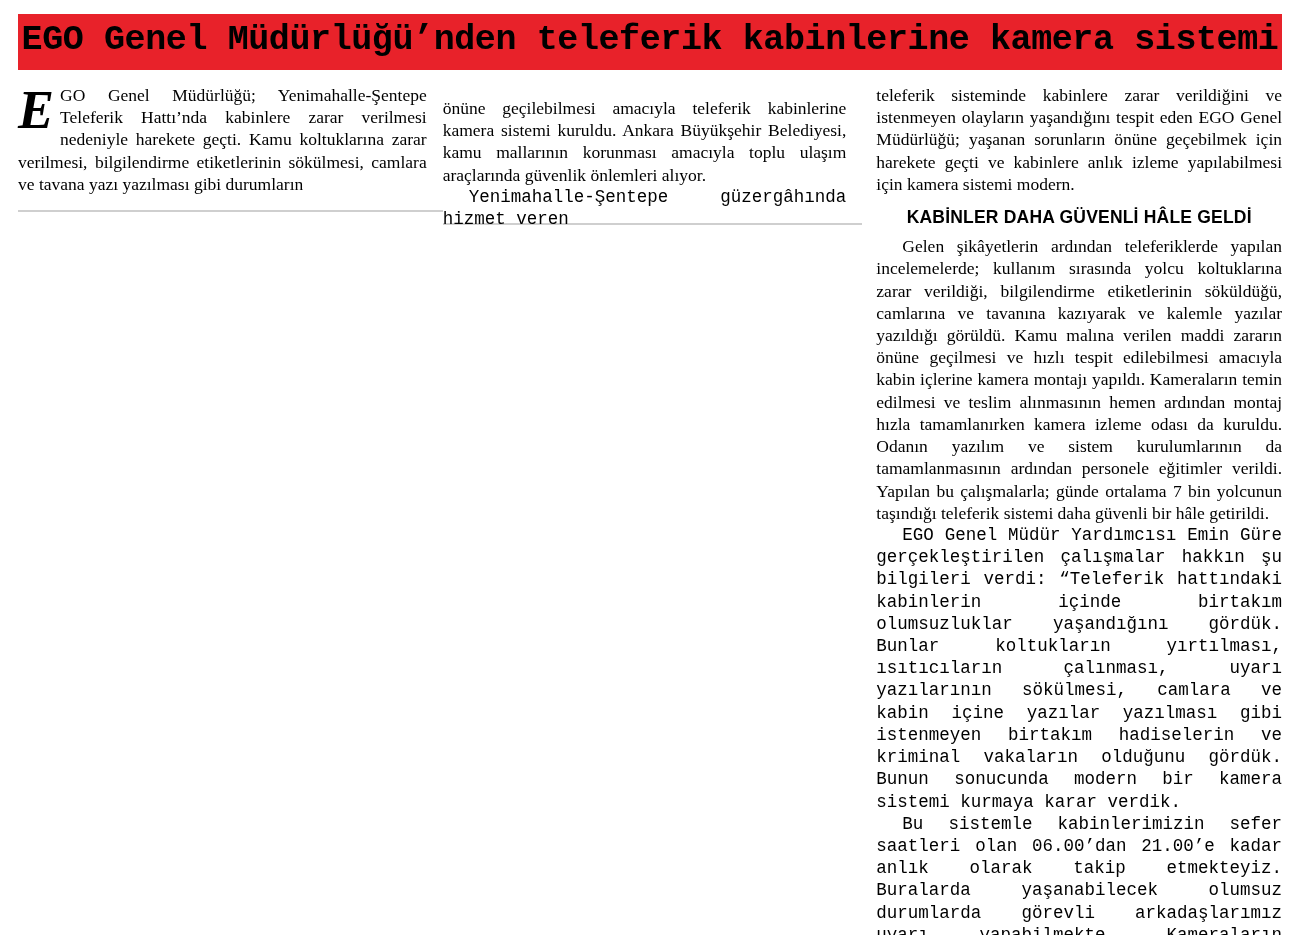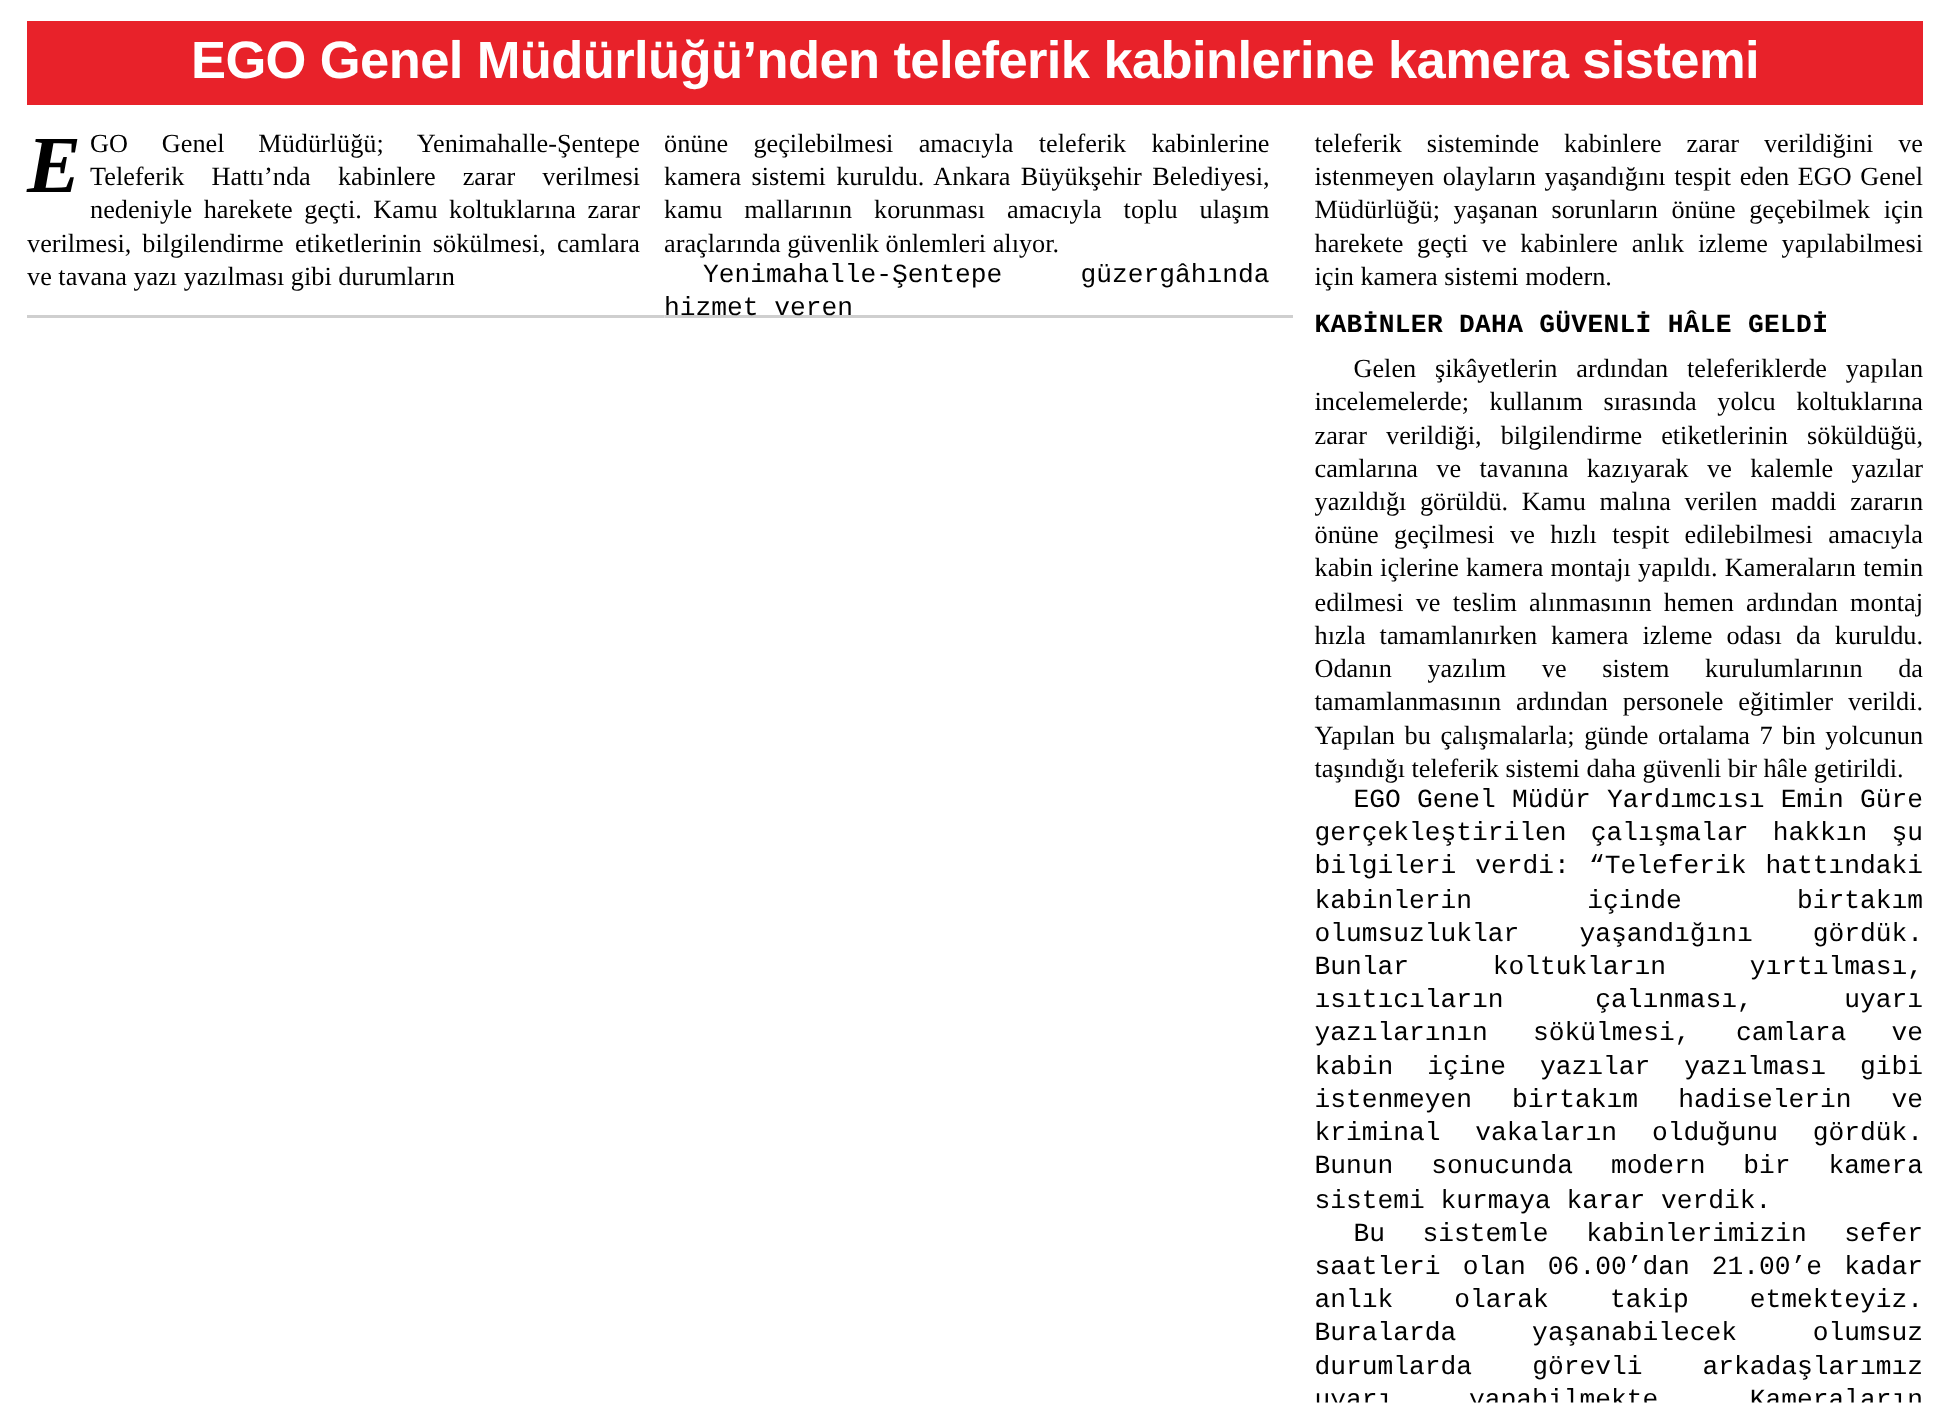--- a/index.html
+++ b/index.html
@@ -25,41 +25,41 @@
   
   .headline-band {
     background: #e8222a;
     height: 56px;
     display: flex;
     align-items: center;
     justify-content: center;
     margin: 4px 0 0 0;
   }
   .headline-text {
-    color: #ffffff;
-    font-family: Liberation Sans, sans-serif;
+    color: #000000;
+    font-family: Liberation Mono, monospace;
     font-weight: bold;
     font-size: 35px;
     letter-spacing: -0.4px;
     line-height: 1;
     white-space: nowrap;
     padding-bottom: 3px;
   }
 
   
   .columns {
     display: flex;
     margin-top: 14px;
     gap: 0;
   }
   .col {
     box-sizing: border-box;
   }
   .col-1 { width: 425px; padding-right: 16px; }
-  .col-2 { width: 420px; padding-right: 16px; }
+  .col-2 { width: 420px; padding-right: 16px; margin-top: 13px; }
   .col-3 { width: 420px; padding-left: 14px; }
 
   .col-1, .col-2 {
     border-bottom: 2px solid #cfcfcf;
     padding-bottom: 8px;
     height: 128px;
   }
 
   p.body {
     margin: 0;
@@ -81,24 +81,24 @@
     font-family: "Liberation Serif", serif;
     font-size: 54px;
     line-height: 0.82;
     font-style: italic;
     font-weight: bold;
     padding: 2px 6px 0 0;
     margin-top: 2px;
   }
 
   .subhead {
-    font-family: Liberation Mono, monospace;
+    font-family: Liberation Sans, sans-serif;
     font-weight: bold;
     font-size: 17.5px;
-    text-align: left;
+    text-align: center;
     margin: 12px 0 7px 0;
     letter-spacing: 0.2px;
   }
 </style>
 </head>
 <body>
 
 <div class="page">
 
   <div class="headline-band">

